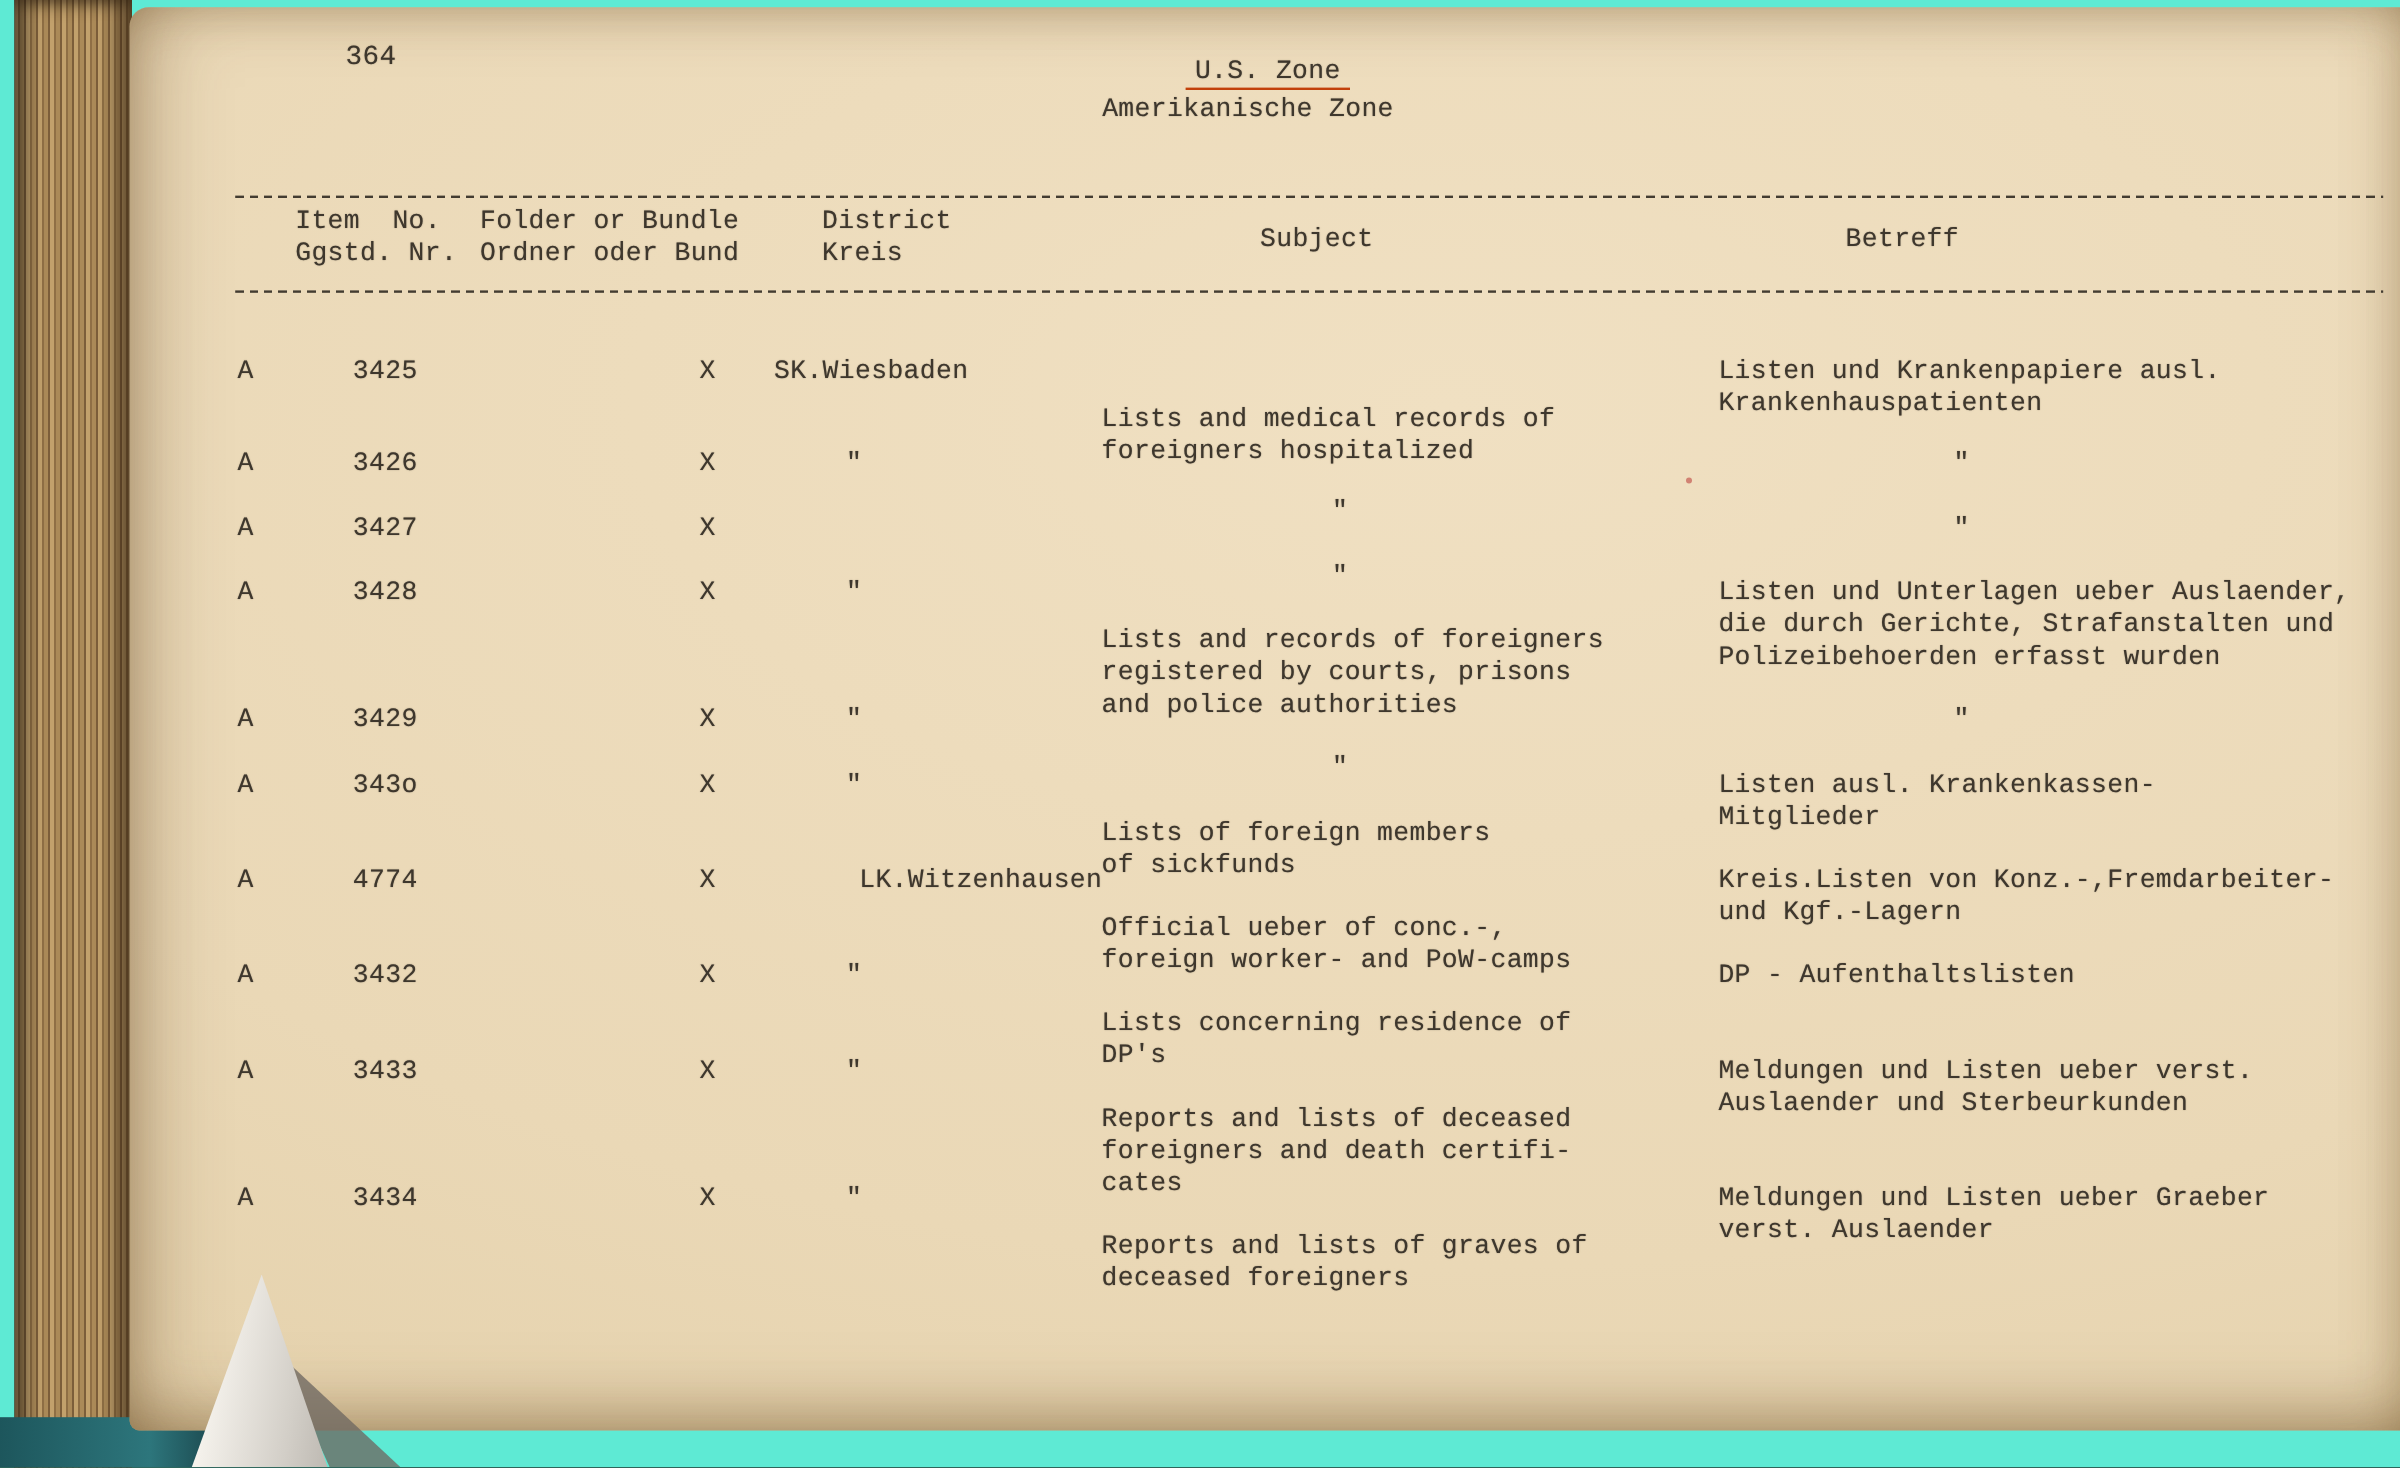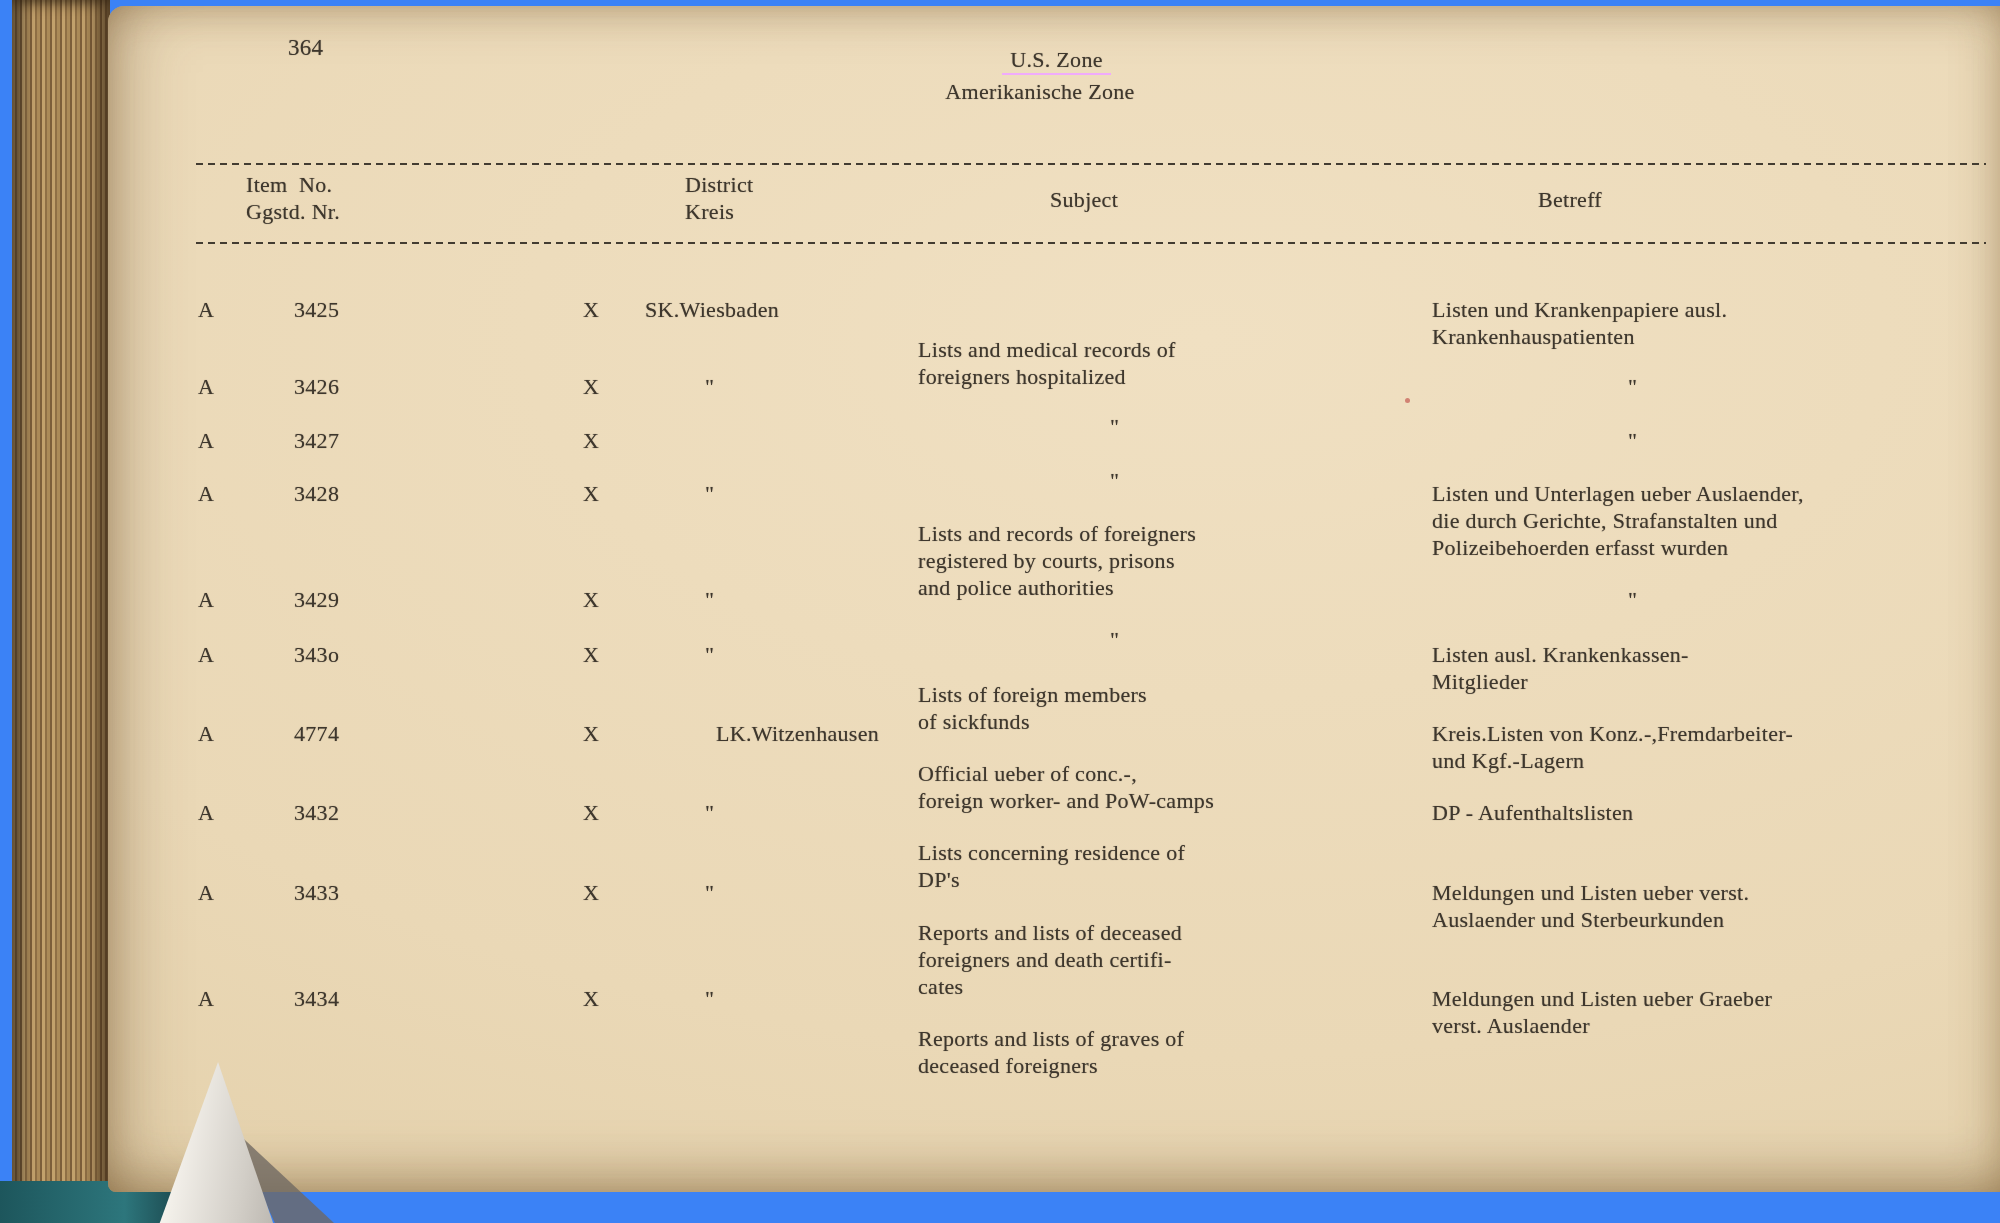--- a/index.html
+++ b/index.html
@@ -1,19 +1,19 @@
 <!DOCTYPE html>
 <html><head>
 <meta charset="utf-8">
 <style>
   html,body { margin:0; padding:0; background:#0e0b08; }
   .canvas {
     position:relative; width:2000px; height:1223px; overflow:hidden;
-    background:#3b82f6;
-    font-family:Liberation Serif, serif;
+    background:#5eead4;
+    font-family:Liberation Mono, monospace;
   }
   
   .stack {
     position:absolute; left:12px; top:0; width:98px; height:1223px;
     background:repeating-linear-gradient(90deg,#c2a16c 0 3px,#8f6f45 3px 5px,#ab8a58 5px 8px,#7c5e3a 8px 10px);
     box-shadow:inset -12px 0 16px rgba(40,25,10,.65), inset 10px 0 14px rgba(0,0,0,.5);
   }
   
   .mat-teal {
     position:absolute; left:0; bottom:0; width:178px; height:42px;
@@ -51,21 +51,21 @@
   .rule {
     position:absolute; left:196px; width:1790px; height:2px;
     background:repeating-linear-gradient(90deg,#433c31 0 7px, transparent 7px 12px);
   }
   .rule-top { top:163px; }
   .rule-bot { top:242px; }
 
   .page-number { left:288px; top:34px; font-size:23px; }
   .zone-head { left:880px; width:320px; text-align:center; }
   .zone-title { top:46px; }
-  .zone-title span { border-bottom:2px solid #f0abfc; padding:0 8px 1px;margin-left:33px; }
+  .zone-title span { border-bottom:2px solid #c2410c; padding:0 8px 1px;margin-left:33px; }
   .zone-subtitle { top:78px; }
 
   .hdr-item    { left:198px; top:171px;margin-left:48px; }
   .hdr-folder  { left:400px; top:171px; }
   .hdr-district{ left:685px; top:171px; }
   .hdr-subject { left:1050px; top:186px; }
   .hdr-betreff { left:1538px; top:186px; }
 
   
   .r0 { top:296px; } .r1 { top:373px; } .r2 { top:427px; } .r3 { top:480px; }
@@ -96,20 +96,22 @@
   <div class="paper"></div>
 
   <div class="txt page-number">364</div>
   <div class="txt zone-head zone-title"><span>U.S. Zone</span></div>
   <div class="txt zone-head zone-subtitle">Amerikanische Zone</div>
 
   <div class="rule rule-top"></div>
 
   <div class="txt hdr-item">Item  No.
 Ggstd. Nr.</div>
+  <div class="txt hdr-folder">Folder or Bundle
+Ordner oder Bund</div>
   <div class="txt hdr-district">District
 Kreis</div>
   <div class="txt hdr-subject">Subject</div>
   <div class="txt hdr-betreff">Betreff</div>
 
   <div class="rule rule-bot"></div>
 
   <div style="display:contents">
     <div class="txt r0 c-item">A</div>
     <div class="txt r0 c-no">3425</div>

